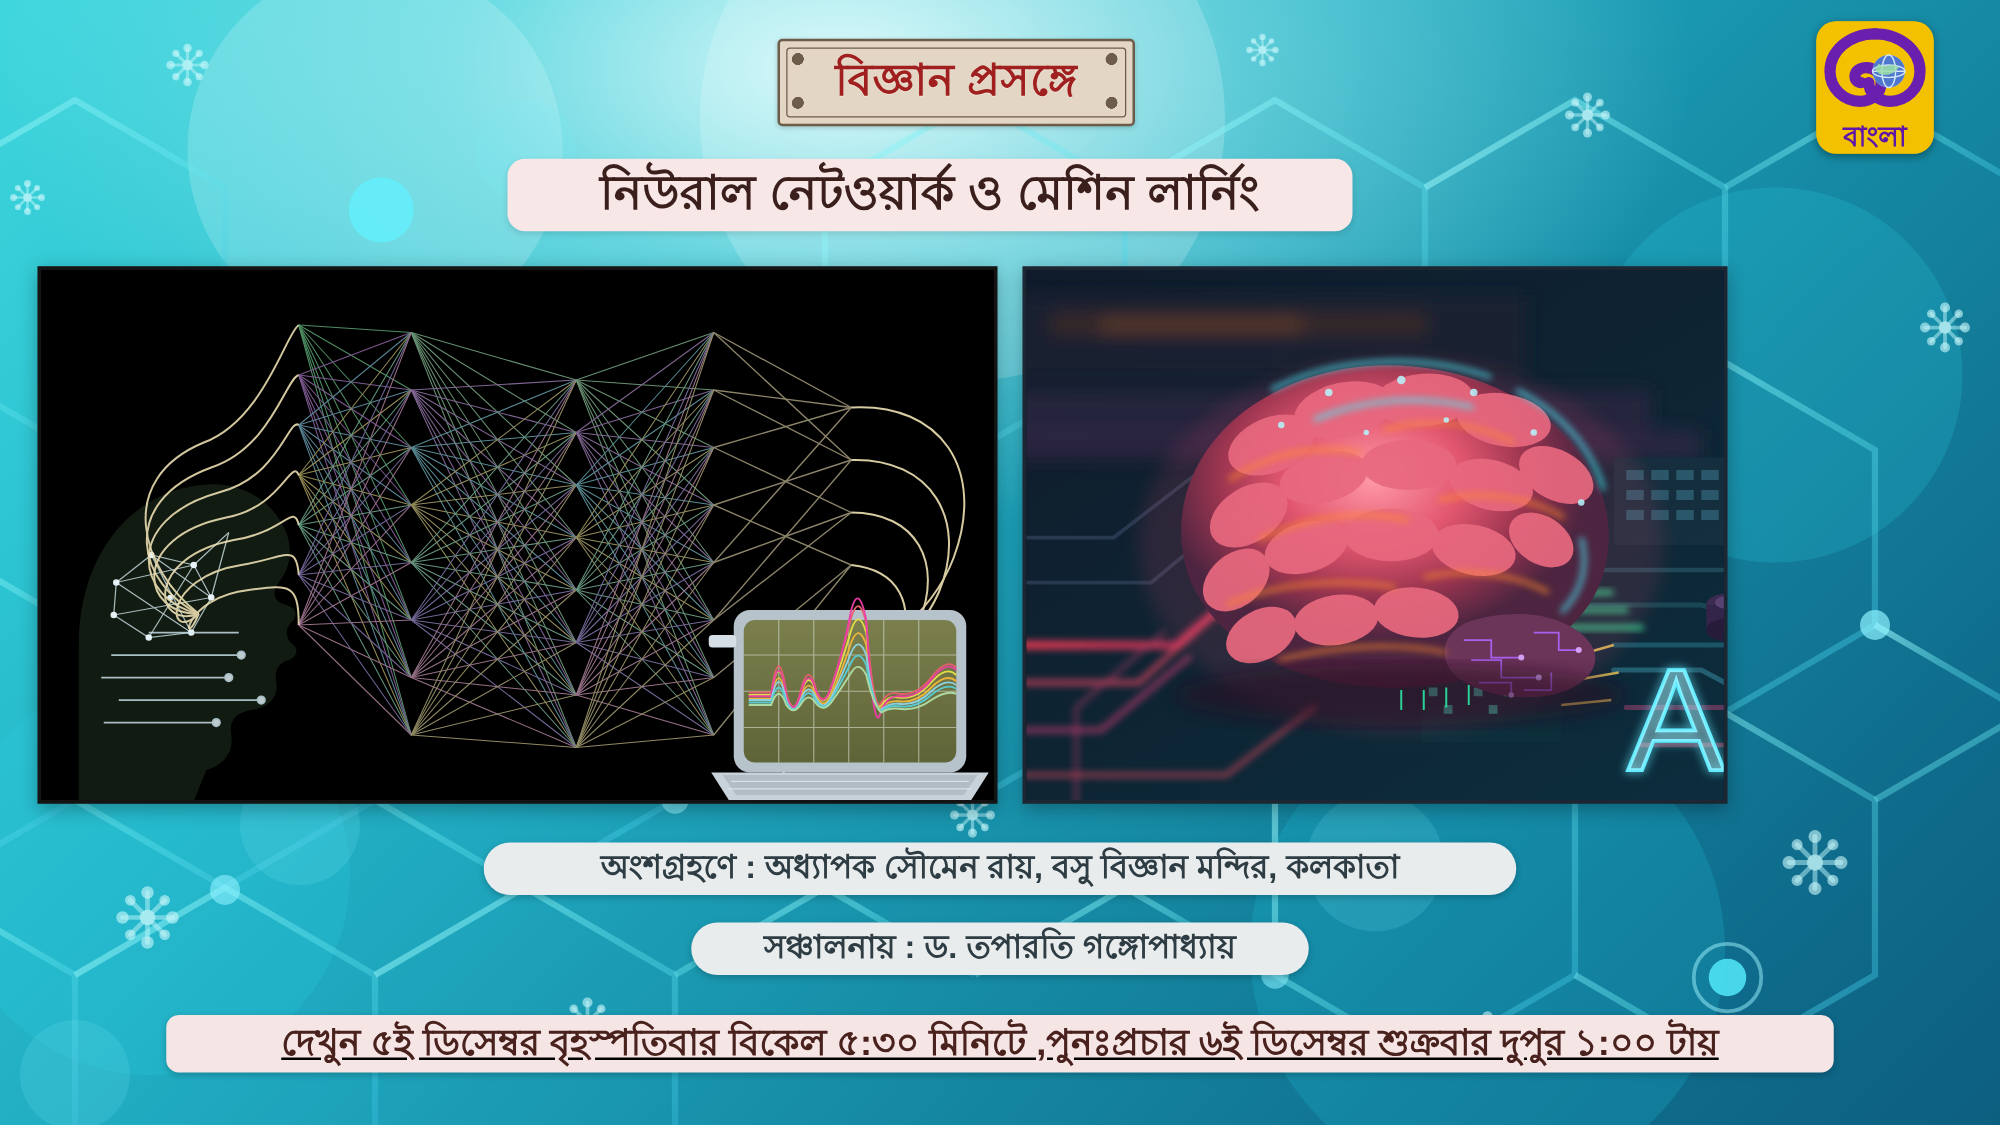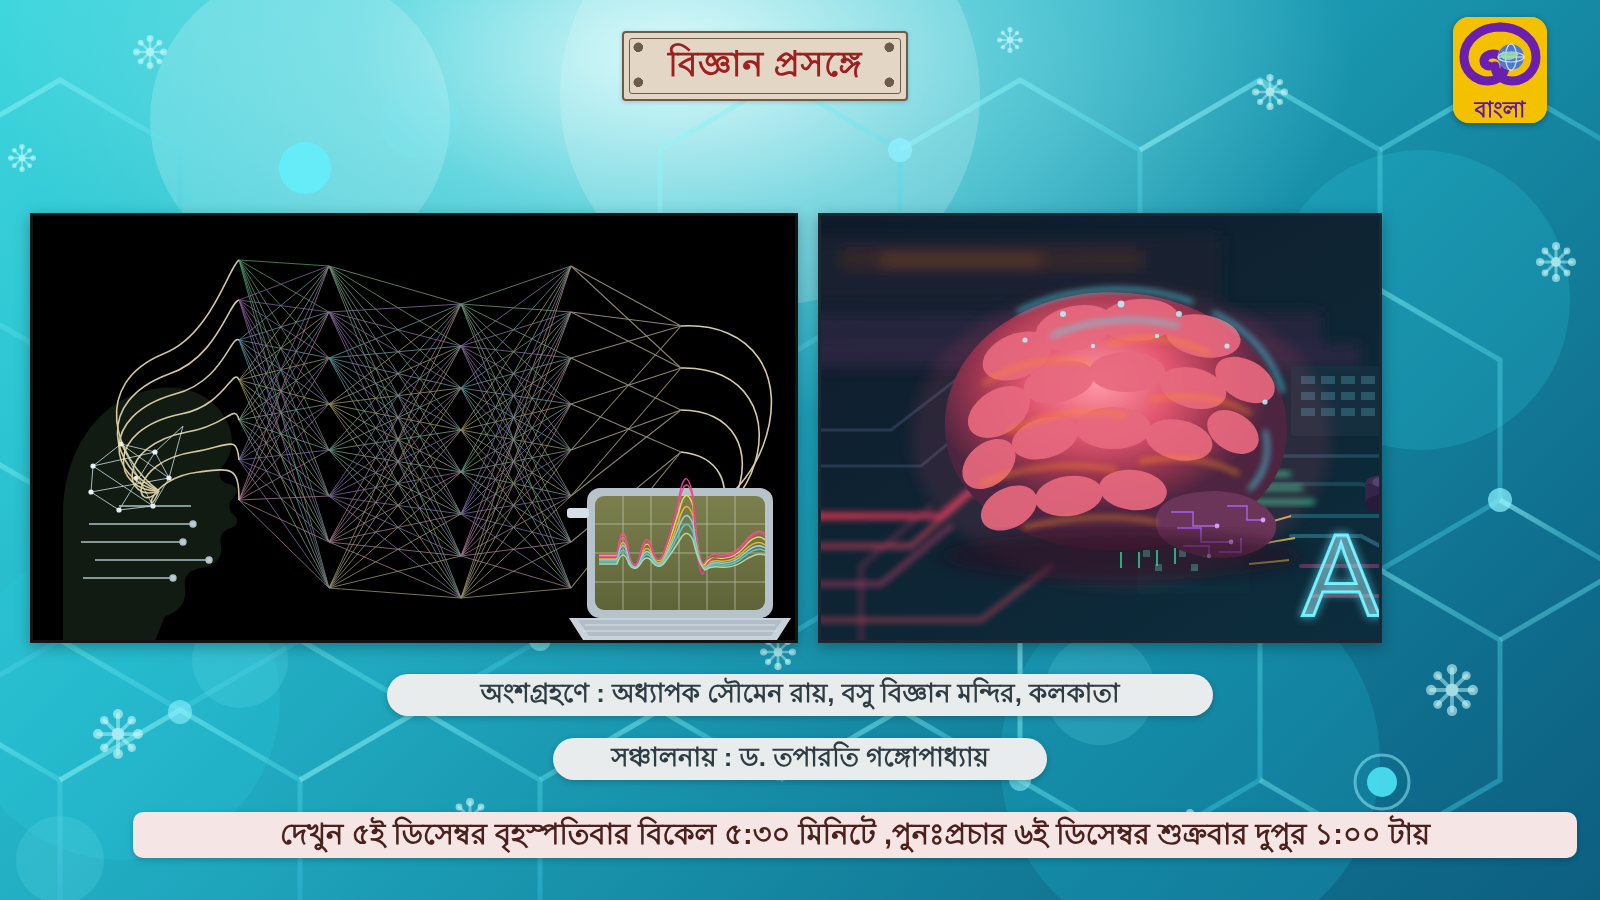--- a/index.html
+++ b/index.html
@@ -104,22 +104,22 @@
   }
   #pill-participant .ptext { color:#2e3c44; font-size:26px; font-weight:700; }
 
   #pill-anchor {
     left:553px; top:738px; width:494px; height:42px;
     background:#e9eced;
   }
   #pill-anchor .ptext { color:#2e3c44; font-size:26px; font-weight:700; }
 
   #pill-schedule {
-    left:133px; top:812px; width:1444px; height:46px;
-    background:#f6e5e5; border-radius:10px;
+    left:133px; top:812px; width:1334px; height:46px;
+    background:#f6e5e5; border-radius:10px;text-decoration:underline;
   }
   #pill-schedule .ptext { color:#49211d; font-size:29px; font-weight:700; }
 </style>
 </head>
 <body>
 
 <div id="stage">
 
   <svg class="bg-svg" viewBox="0 0 1600 900" preserveAspectRatio="none">
     <defs>
@@ -229,20 +229,23 @@
   </svg>
 
   <div class="title-banner">
     <span class="corner c-tl"></span>
     <span class="corner c-tr"></span>
     <span class="corner c-bl"></span>
     <span class="corner c-br"></span>
     <div class="title-text">বিজ্ঞান প্রসঙ্গে</div>
   </div>
 
+  <div class="subtitle-pill">
+    <span class="subtitle-text">নিউরাল নেটওয়ার্ক ও মেশিন লার্নিং</span>
+  </div>
 
   <div class="logo">
     <svg viewBox="0 0 94 106" width="94" height="106">
       <rect x="0" y="0" width="94" height="78" fill="#f3c100"></rect>
       <rect x="0" y="78" width="94" height="28" fill="#f3c100"></rect>
 
       <path d="M47 10
                C26 10 11 24 11 40
                C11 54 22 64 35 64
                C45 64 52 57 52 49

